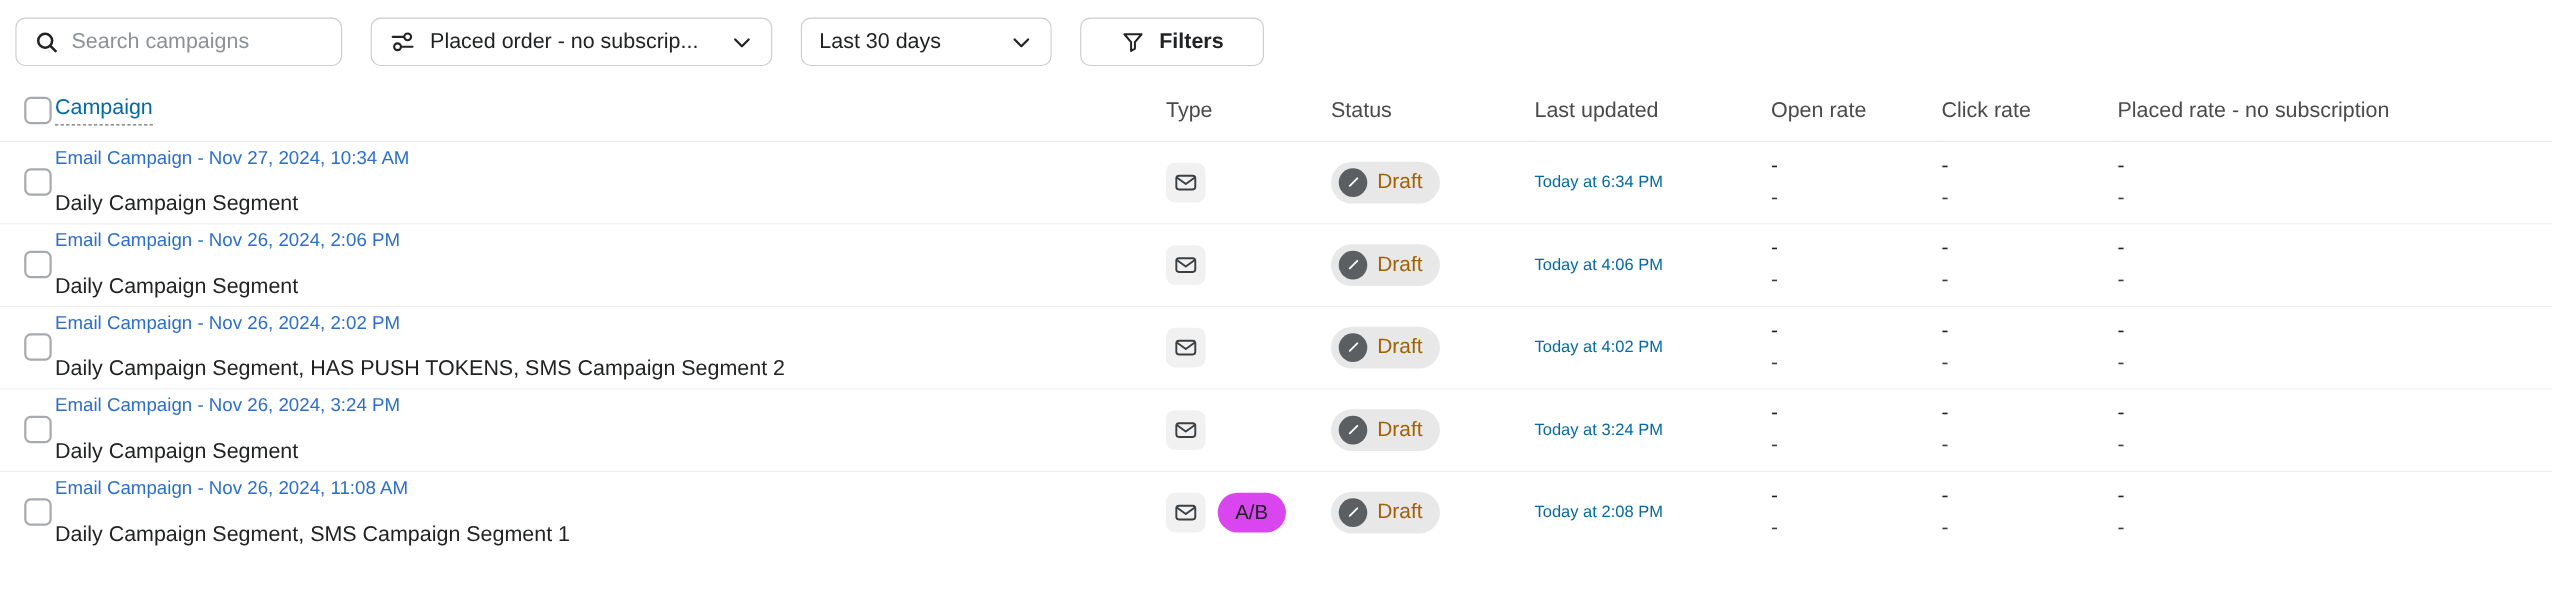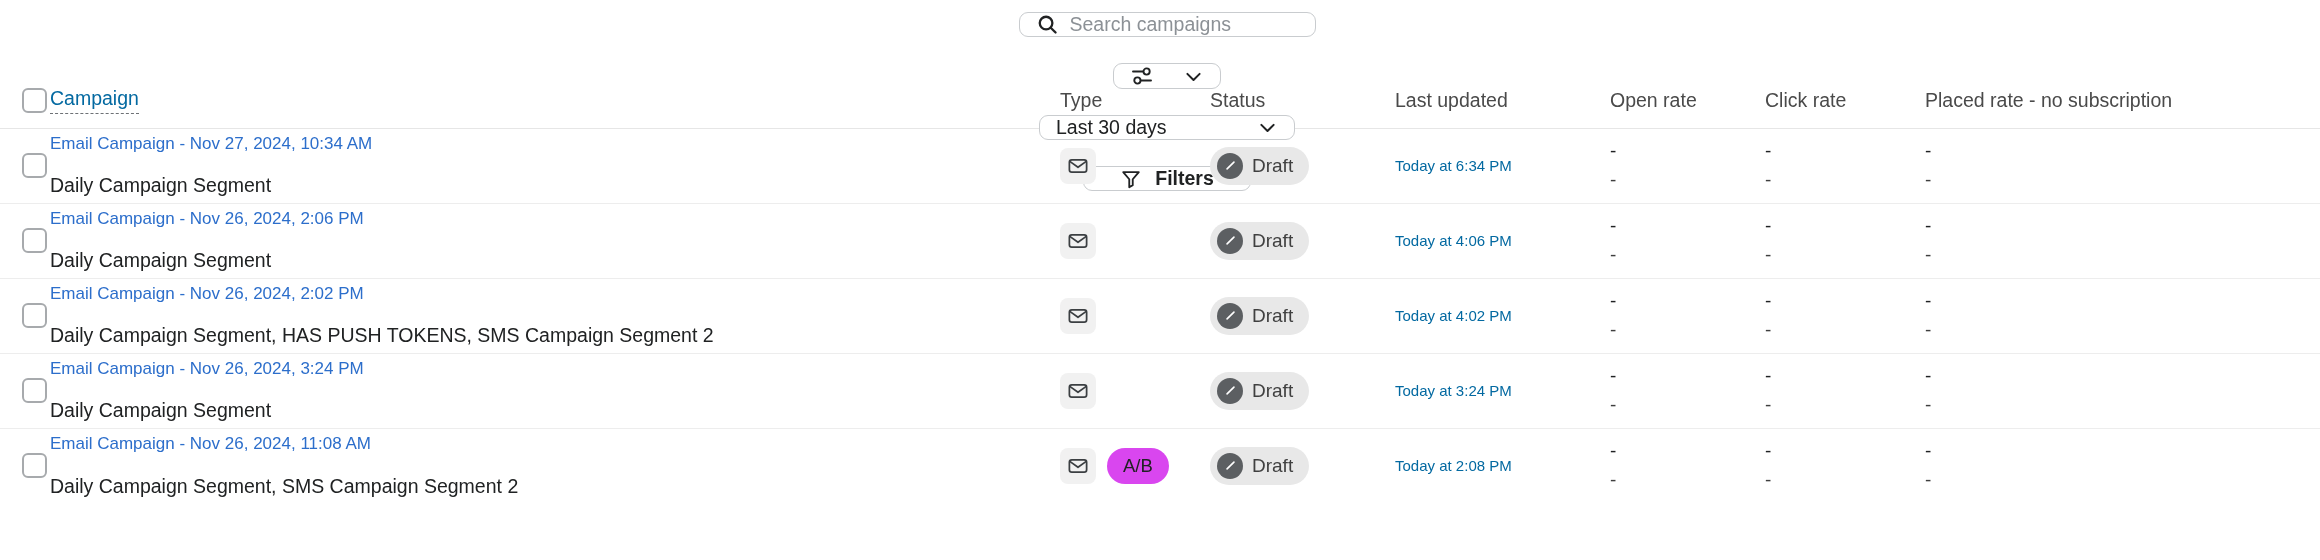--- a/index.html
+++ b/index.html
@@ -13,21 +13,20 @@
 
   .page { width: 2320px; height: 560px; position: relative; overflow: hidden; background:#fff; }
 
   
   .toolbar {
     display: flex;
     align-items: center;
     gap: 26px;
     padding: 12px 0 0 14px;
     height: 64px;
-    flex-direction: column;
   }
   .ctrl {
     height: 44px;
     border: 1px solid #c9cccf;
     border-radius: 9px;
     background: #ffffff;
     display: flex;
     align-items: center;
     gap: 11px;
     padding: 0 16px;
@@ -136,21 +135,21 @@
   
   .status-pill {
     height: 38px;
     background: #e8e8e8;
     border-radius: 19px;
     display: inline-flex;
     align-items: center;
     gap: 9px;
     padding: 0 16px 0 7px;
     font-size: 19px;
-    color: #404040;
+    color: #a16207;
   }
   .status-dot {
     width: 26px; height: 26px; border-radius: 50%;
     background: #5c5f62;
     display: flex; align-items: center; justify-content: center;
     flex: none;
   }
 
   .updated { font-size: 15px; color: #0369a1; }
 
@@ -184,28 +183,29 @@
 
     <div class="ctrl dropdown">
       <span class="icn">
         <svg width="24" height="24" viewBox="0 0 24 24" fill="none" stroke="#202223" stroke-width="1.9" stroke-linecap="round">
           <line x1="3" y1="7.5" x2="13" y2="7.5"></line>
             <circle cx="16.6" cy="7.5" r="3.1"></circle>
           <line x1="11" y1="16.5" x2="21" y2="16.5"></line>
             <circle cx="7.4" cy="16.5" r="3.1"></circle>
         </svg>
       </span>
+      <span>Placed order - no subscrip...</span>
       <span class="caret icn">
         <svg width="21" height="21" viewBox="0 0 24 24" fill="none" stroke="#202223" stroke-width="2.3" stroke-linecap="round" stroke-linejoin="round">
           <polyline points="5,9 12,16 19,9"></polyline>
         </svg>
       </span>
     </div>
 
-    <div class="ctrl dropdown" style="width:256px;">
+    <div class="ctrl dropdown" style="width:228px;">
       <span>Last 30 days</span>
       <span class="caret icn">
         <svg width="21" height="21" viewBox="0 0 24 24" fill="none" stroke="#202223" stroke-width="2.3" stroke-linecap="round" stroke-linejoin="round">
           <polyline points="5,9 12,16 19,9"></polyline>
         </svg>
       </span>
     </div>
 
     <div class="ctrl filters-btn">
       <span class="icn">
@@ -410,21 +410,21 @@
       <span class="m2">-</span>
     </td>
   </tr>
 
   <tr>
     <td class="col-chk">
       <span class="checkbox"></span>
     </td>
     <td class="col-name">
       <a class="camp-link">Email Campaign - Nov 26, 2024, 11:08 AM</a>
-      <div class="camp-sub">Daily Campaign Segment, SMS Campaign Segment 2</div>
+      <div class="camp-sub">Daily Campaign Segment, SMS Campaign Segment 1</div>
     </td>
     <td class="col-type">
       <div class="type-wrap">
         <span class="type-chip">
           <svg width="22" height="22" viewBox="0 0 24 24" fill="none" stroke="#3b3f42" stroke-width="1.9" stroke-linecap="round" stroke-linejoin="round">
             <rect x="2.6" y="5.2" width="18.8" height="13.6" rx="2.6"></rect>
             <polyline points="3.4,7.2 12,13.4 20.6,7.2"></polyline>
           </svg>
         </span>
         <span class="ab-pill">A/B</span>

